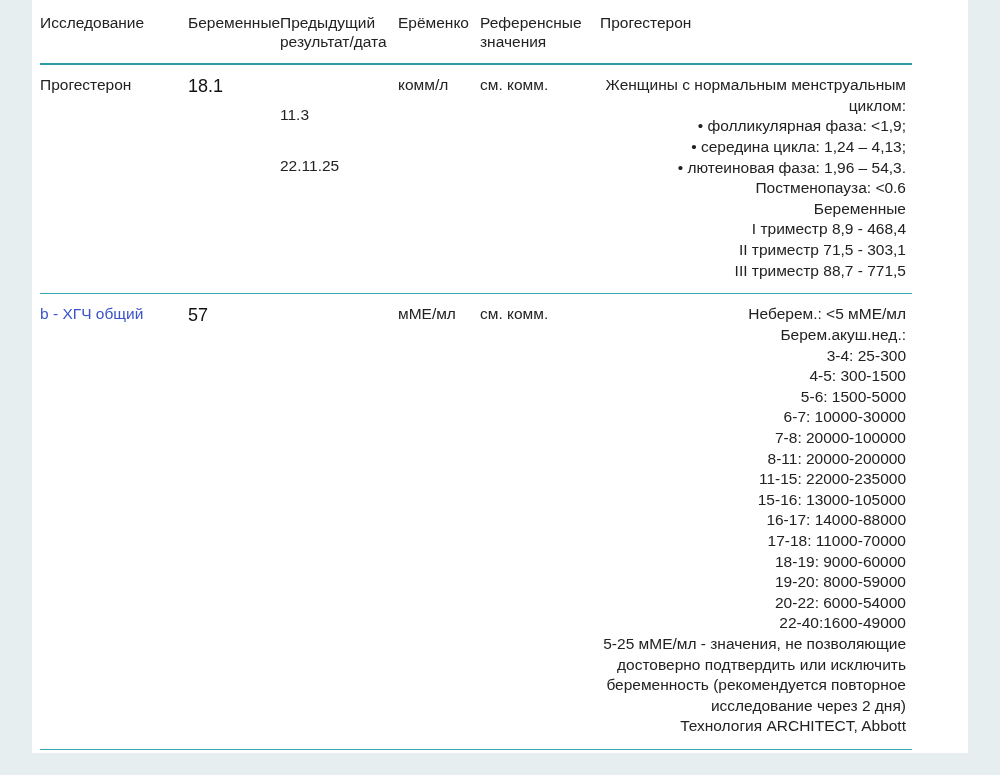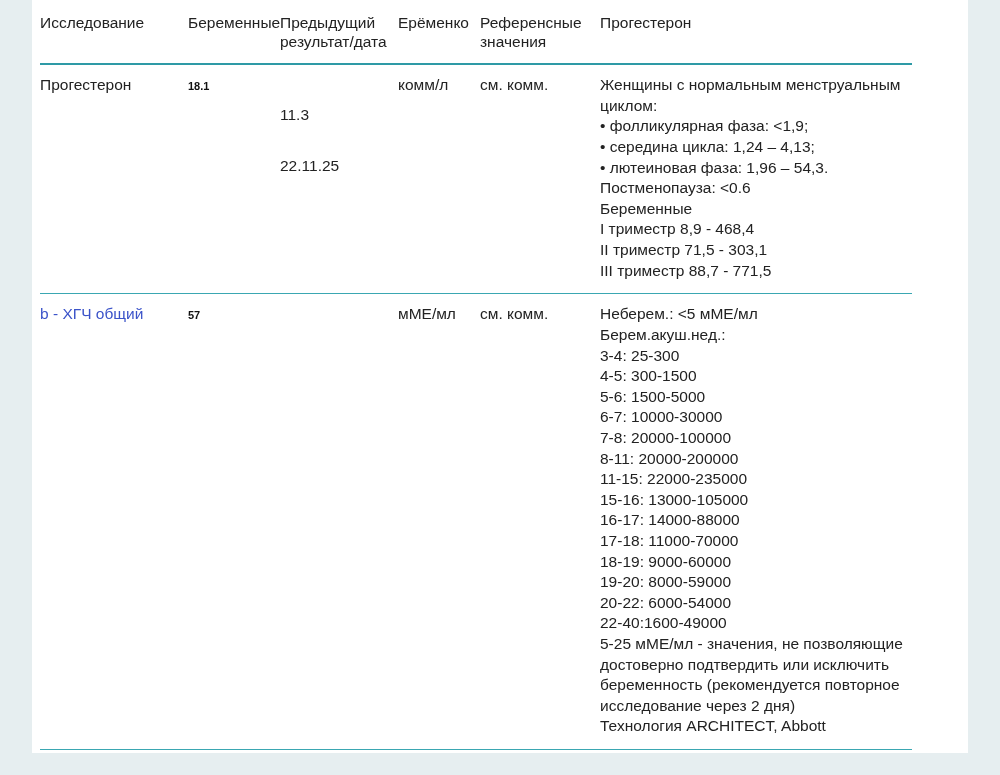--- a/index.html
+++ b/index.html
@@ -81,26 +81,26 @@
   .col-ref    { width: 120px; }
   .col-comm   { width: 312px; }
 
   .test-name {
     color: #5b4fc4;
     font-size: 15.5px;
     margin-left: 20px;
   }
   .test-name.blue { color: #3b53c9; }
   .result-value {
-    font-weight: bold;
-    font-size: 11px;
+    font-weight: normal;
+    font-size: 18px;
     color: #111111;
   }
   .prev-line { display: block; margin-top: 30px; }
-  .comment-line { display: block; white-space: pre-wrap; }
+  .comment-line { display: block; white-space: pre-wrap; text-align: right; }
 
   .performer {
     margin-left: 8px;
     width: 872px;
     font-size: 14.5px;
     color: #222222;
     padding: 5px 0 6px 0;
   }
   .bottom-band {
     position: absolute;

